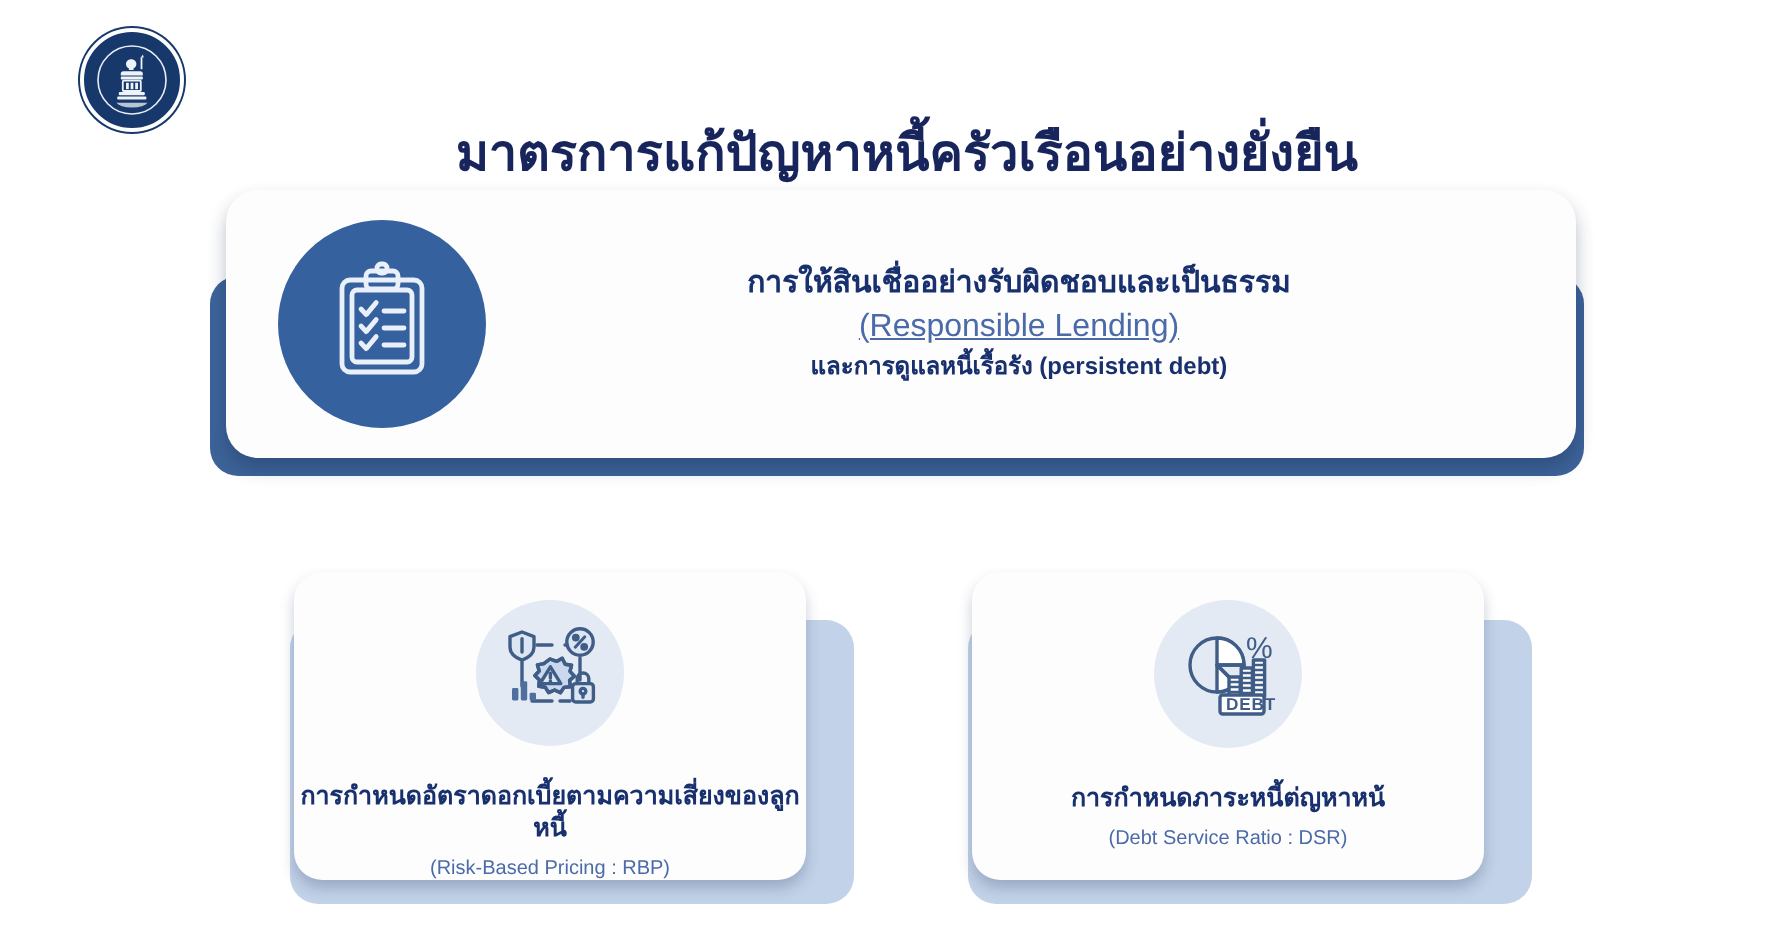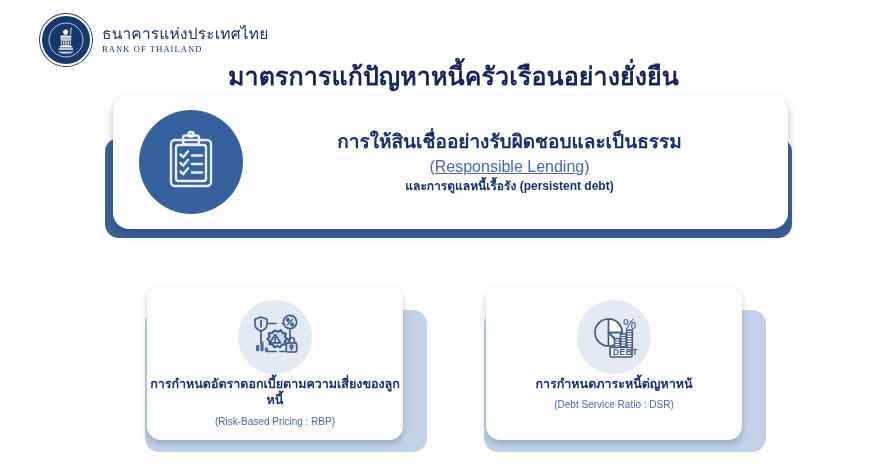--- a/index.html
+++ b/index.html
@@ -34,42 +34,42 @@
   }
   .hero-card {
     position: absolute; left: 13px; top: 5px; width: 675px; height: 134px;
     background: #fdfdfd; border-radius: 16px;
     box-shadow: 0 5px 9px rgba(20,35,70,.30);
     display: flex; align-items: center; padding: 0 18px 0 26px; gap: 18px;
   }
   .hero-icon { width: 104px; height: 104px; border-radius: 50%; background: #36619f;
                display: flex; align-items: center; justify-content: center; flex: 0 0 auto; }
   .hero-texts { flex: 1 1 auto; text-align: center; line-height: 1.42; padding-right: 12px; }
-  .hero-l1 { font-size: 19px; font-weight: 700; color: #18306e; }
+  .hero-l1 { font-size: 15px; font-weight: 700; color: #18306e; }
   .hero-l2 { font-size: 16px; font-weight: 400; color: #4a6aa8; text-decoration: underline; }
   .hero-l3 { font-size: 12px; font-weight: 700; color: #18306e; }
 
   
   .sub-wrap { position: absolute; top: 286px; width: 300px; height: 166px; }
   .sub-left { left: 131px; }
   .sub-right { left: 470px; }
   .sub-shadow {
     position: absolute; left: 14px; top: 24px; width: 282px; height: 142px;
     background: #c2d2e8; border-radius: 14px;
   }
   .sub-card {
     position: absolute; left: 16px; top: 0px; width: 256px; height: 154px;
     background: #fdfdfe; border-radius: 14px;
     box-shadow: 0 4px 7px rgba(30,50,90,.25);
     display: flex; flex-direction: column; align-items: center;
     justify-content: flex-start; padding-top: 14px;
   }
   .sub-icon { width: 74px; height: 74px; border-radius: 50%; background: #e3eaf4;
               display: flex; align-items: center; justify-content: center; }
-  .sub-l1 { margin-top: 2px; font-size: 12.5px; font-weight: 700; color: #18306e; text-align: center; line-height: 1.3; }
+  .sub-l1 { margin-top: 17px; font-size: 12.5px; font-weight: 700; color: #18306e; text-align: center; line-height: 1.3; }
   .sub-l2 { margin-top: 7px; font-size: 10px; font-weight: 400; color: #4a6aa8; text-align: center; }
 </style>
 </head>
 <body>
 
 <div class="page">
 
   <div class="brand">
     <div class="seal">
       <svg width="40" height="40" viewBox="0 0 40 40" aria-hidden="true">
@@ -84,24 +84,20 @@
           <rect x="15.4" y="20.3" width="9" height="5.2" rx="0.4" fill="none" stroke="#eef3fa" stroke-width="0.9"></rect>
           <rect x="17" y="21.4" width="1.4" height="3.2"></rect>
           <rect x="19.3" y="21.4" width="1.4" height="3.2"></rect>
           <rect x="21.6" y="21.4" width="1.4" height="3.2"></rect>
           <rect x="13.4" y="26" width="13" height="1.6" rx="0.5"></rect>
           <rect x="12.6" y="28.2" width="14.6" height="1.5" rx="0.5"></rect>
           <path d="M12.2 31.4 a8 3 0 0 0 15.6 0 z" opacity="0.75"></path>
         </g>
       </svg>
     </div>
-    <div class="brand-text">
-      <span class="brand-th">ธนาคารแห่งประเทศไทย</span>
-      <span class="brand-en">BANK OF THAILAND</span>
-    </div>
   </div>
 
   <div class="page-title">มาตรการแก้ปัญหาหนี้ครัวเรือนอย่างยั่งยืน</div>
 
   <div class="hero-wrap">
     <div class="hero-shadow"></div>
     <div class="hero-card">
 
       <div class="hero-icon">
         <svg width="70" height="70" viewBox="0 0 70 70" aria-hidden="true">

